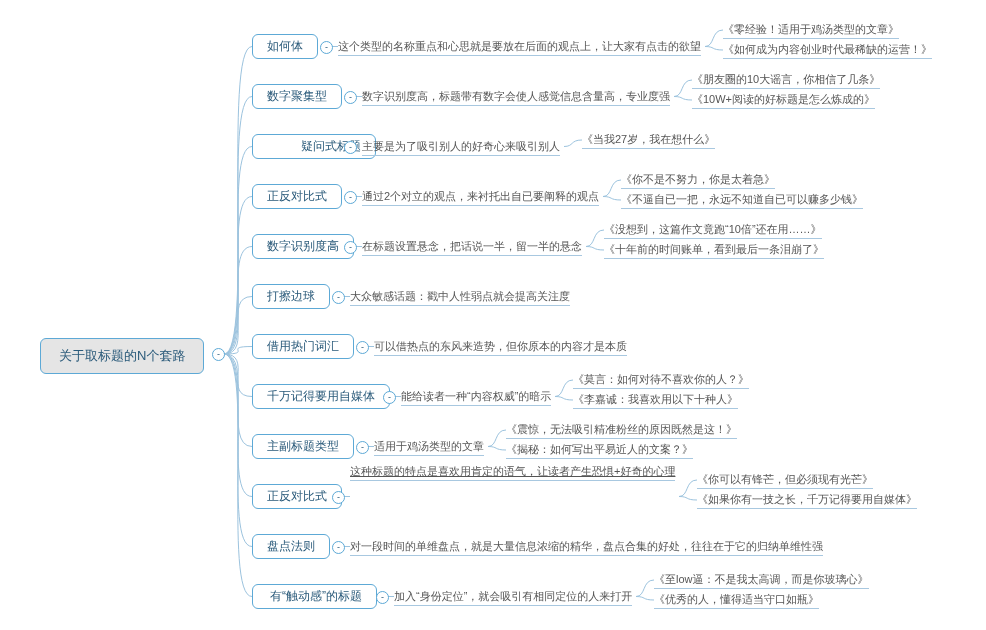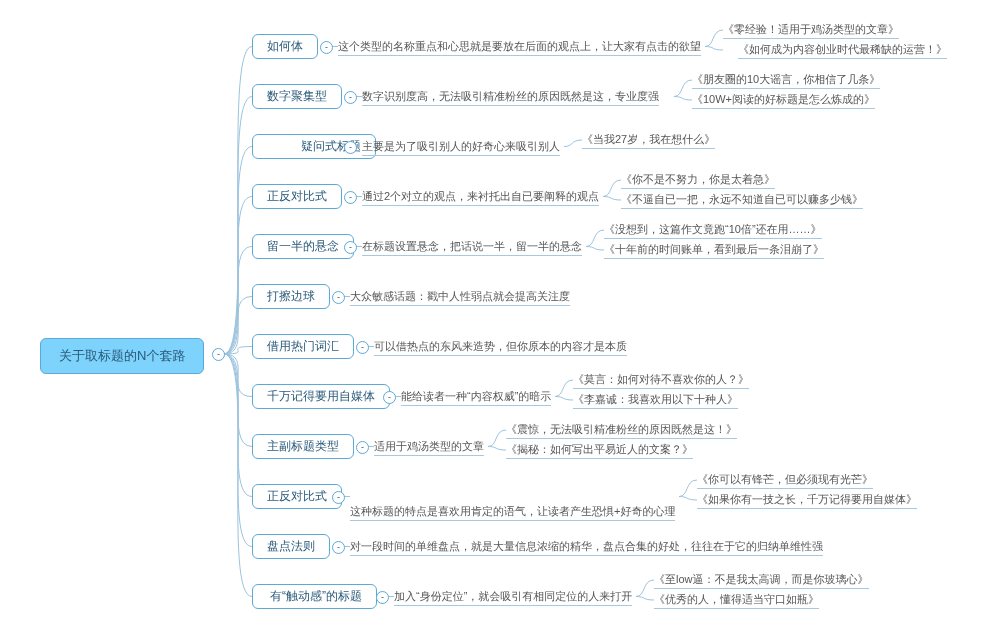--- a/index.html
+++ b/index.html
@@ -1,20 +1,20 @@
 <!DOCTYPE html>
 <html><head>
 <meta charset="utf-8">
 <style>
   html,body{margin:0;padding:0;background:#fff;font-family:"Microsoft YaHei","SimSun",sans-serif;}
   #canvas{position:relative;width:986px;height:630px;overflow:hidden;}
   svg.edges{position:absolute;top:0;left:0;width:986px;height:630px;pointer-events:none;}
   .root{
     position:absolute;border:1px solid #5da9d6;border-radius:6px;
-    padding:8px 18px;color:#2a5a7a;font-size:13px;background:#7dd3fc;
+    padding:8px 18px;color:#2a5a7a;font-size:13px;background:#e5e5e5;
   }
   .cat{
     position:absolute;border:1px solid #5da9d6;border-radius:6px;
     padding:3px 14px;color:#2a5a7a;font-size:12px;background:#fff;white-space:nowrap;
   }
   .toggle{
     position:absolute;width:11px;height:11px;border:1px solid #5da9d6;border-radius:50%;
     background:#fff;color:#2a5a7a;font-size:9px;line-height:11px;text-align:center;
   }
   .desc{
@@ -78,36 +78,36 @@
 </div>
 <div class="toggle" id="root-toggle" style="left: 212px; top: 348px;">
   <span>-</span>
 </div>
 
 <div id="nodes">
       <div class="cat" style="left: 252px; top: 34px;"><span>如何体</span></div>
       <div class="toggle" style="left: 320px; top: 40.5px;"><span>-</span></div>
       <div class="desc" style="left: 338px; top: 38.5px;"><span>这个类型的名称重点和心思就是要放在后面的观点上，让大家有点击的欲望</span></div>
       <div class="ex" style="left: 723px; top: 22px;"><span>《零经验！适用于鸡汤类型的文章》</span></div>
-      <div class="ex" style="left: 738px; top: 42px; text-align: right;"><span>《如何成为内容创业时代最稀缺的运营！》</span></div>
+      <div class="ex" style="left: 723px; top: 42px; text-align: right;"><span>《如何成为内容创业时代最稀缺的运营！》</span></div>
       <div class="cat" style="left: 252px; top: 84px;"><span>数字聚集型</span></div>
       <div class="toggle" style="left: 344px; top: 90.5px;"><span>-</span></div>
-      <div class="desc" style="left: 362px; top: 88.5px;"><span>数字识别度高，无法吸引精准粉丝的原因既然是这，专业度强</span></div>
+      <div class="desc" style="left: 362px; top: 88.5px;"><span>数字识别度高，标题带有数字会使人感觉信息含量高，专业度强</span></div>
       <div class="ex" style="left: 692px; top: 72px;"><span>《朋友圈的10大谣言，你相信了几条》</span></div>
       <div class="ex" style="left: 692px; top: 92px;"><span>《10W+阅读的好标题是怎么炼成的》</span></div>
       <div class="cat" style="left: 252px; top: 134px; padding-left: 48px;"><span>疑问式标题</span></div>
       <div class="toggle" style="left: 344px; top: 140.5px;"><span>-</span></div>
       <div class="desc" style="left: 362px; top: 138.5px;"><span>主要是为了吸引别人的好奇心来吸引别人</span></div>
       <div class="ex" style="left: 582px; top: 132px;"><span>《当我27岁，我在想什么》</span></div>
       <div class="cat" style="left: 252px; top: 184px;"><span>正反对比式</span></div>
       <div class="toggle" style="left: 344px; top: 190.5px;"><span>-</span></div>
       <div class="desc" style="left: 362px; top: 188.5px;"><span>通过2个对立的观点，来衬托出自已要阐释的观点</span></div>
       <div class="ex" style="left: 621px; top: 172px;"><span>《你不是不努力，你是太着急》</span></div>
       <div class="ex" style="left: 621px; top: 192px;"><span>《不逼自已一把，永远不知道自已可以赚多少钱》</span></div>
-      <div class="cat" style="left: 252px; top: 234px;"><span>留一半的悬念</span></div>
+      <div class="cat" style="left: 252px; top: 234px;"><span>数字识别度高</span></div>
       <div class="toggle" style="left: 344px; top: 240.5px;"><span>-</span></div>
       <div class="desc" style="left: 362px; top: 238.5px;"><span>在标题设置悬念，把话说一半，留一半的悬念</span></div>
       <div class="ex" style="left: 604px; top: 222px;"><span>《没想到，这篇作文竟跑“10倍”还在用……》</span></div>
       <div class="ex" style="left: 604px; top: 242px;"><span>《十年前的时间账单，看到最后一条泪崩了》</span></div>
       <div class="cat" style="left: 252px; top: 284px;"><span>打擦边球</span></div>
       <div class="toggle" style="left: 332px; top: 290.5px;"><span>-</span></div>
       <div class="desc" style="left: 350px; top: 288.5px;"><span>大众敏感话题：戳中人性弱点就会提高关注度</span></div>
       <div class="cat" style="left: 252px; top: 334px;"><span>借用热门词汇</span></div>
       <div class="toggle" style="left: 356px; top: 340.5px;"><span>-</span></div>
       <div class="desc" style="left: 374px; top: 338.5px;"><span>可以借热点的东风来造势，但你原本的内容才是本质</span></div>
@@ -116,21 +116,21 @@
       <div class="desc" style="left: 401px; top: 388.5px;"><span>能给读者一种“内容权威”的暗示</span></div>
       <div class="ex" style="left: 573px; top: 372px;"><span>《莫言：如何对待不喜欢你的人？》</span></div>
       <div class="ex" style="left: 573px; top: 392px;"><span>《李嘉诚：我喜欢用以下十种人》</span></div>
       <div class="cat" style="left: 252px; top: 434px;"><span>主副标题类型</span></div>
       <div class="toggle" style="left: 356px; top: 440.5px;"><span>-</span></div>
       <div class="desc" style="left: 374px; top: 438.5px;"><span>适用于鸡汤类型的文章</span></div>
       <div class="ex" style="left: 506px; top: 422px;"><span>《震惊，无法吸引精准粉丝的原因既然是这！》</span></div>
       <div class="ex" style="left: 506px; top: 442px; text-align: center;"><span>《揭秘：如何写出平易近人的文案？》</span></div>
       <div class="cat" style="left: 252px; top: 484px;"><span>正反对比式</span></div>
       <div class="toggle" style="left: 332px; top: 490.5px;"><span>-</span></div>
-      <div class="desc" style="left: 350px; top: 504px;"><span>这种标题的特点是喜欢用肯定的语气，让读者产生恐惧+好奇的心理</span></div>
+      <div class="desc" style="left: 350px; top: 464px; text-decoration: underline;"><span>这种标题的特点是喜欢用肯定的语气，让读者产生恐惧+好奇的心理</span></div>
       <div class="ex" style="left: 697px; top: 472px;"><span>《你可以有锋芒，但必须现有光芒》</span></div>
       <div class="ex" style="left: 697px; top: 492px;"><span>《如果你有一技之长，千万记得要用自媒体》</span></div>
       <div class="cat" style="left: 252px; top: 534px;"><span>盘点法则</span></div>
       <div class="toggle" style="left: 332px; top: 540.5px;"><span>-</span></div>
       <div class="desc" style="left: 350px; top: 538.5px;"><span>对一段时间的单维盘点，就是大量信息浓缩的精华，盘点合集的好处，往往在于它的归纳单维性强</span></div>
       <div class="cat" style="left: 252px; top: 584px; padding-left: 17px;"><span>有“触动感”的标题</span></div>
       <div class="toggle" style="left: 376px; top: 590.5px;"><span>-</span></div>
       <div class="desc" style="left: 394px; top: 588.5px;"><span>加入“身份定位”，就会吸引有相同定位的人来打开</span></div>
       <div class="ex" style="left: 654px; top: 572px;"><span>《至low逼：不是我太高调，而是你玻璃心》</span></div>
       <div class="ex" style="left: 654px; top: 592px;"><span>《优秀的人，懂得适当守口如瓶》</span></div>

